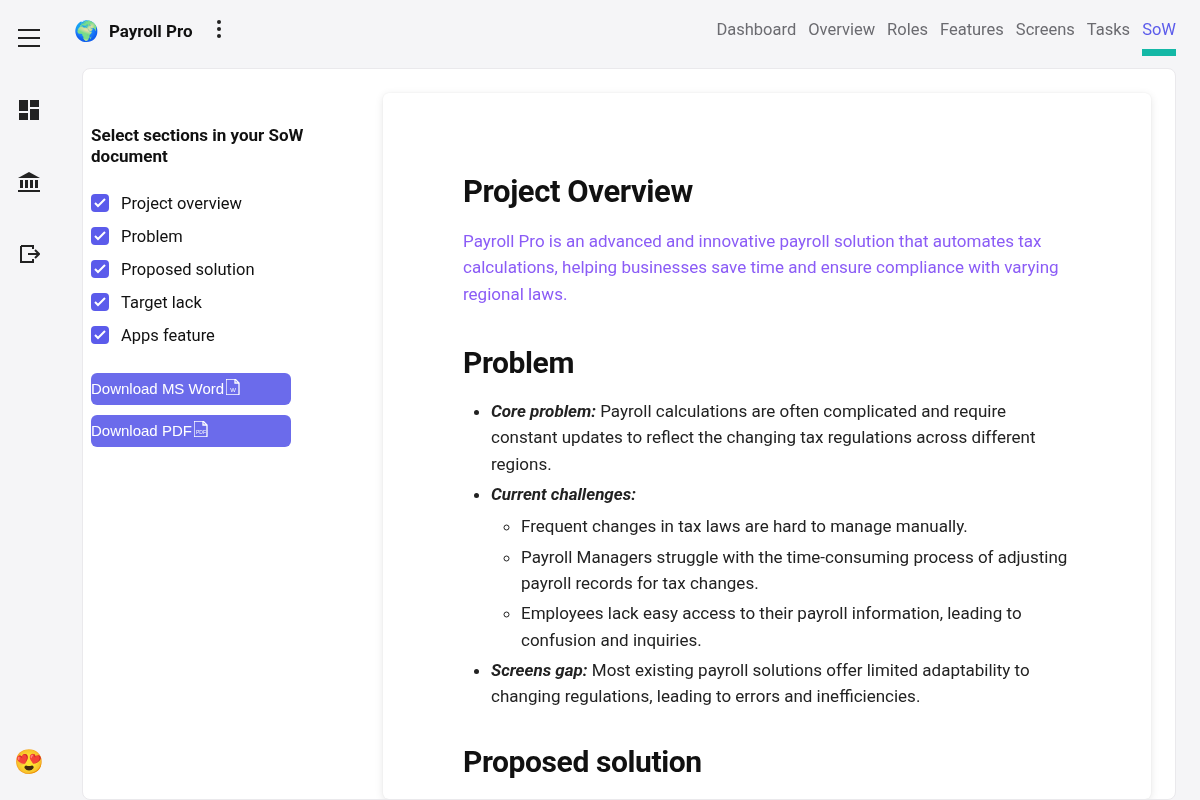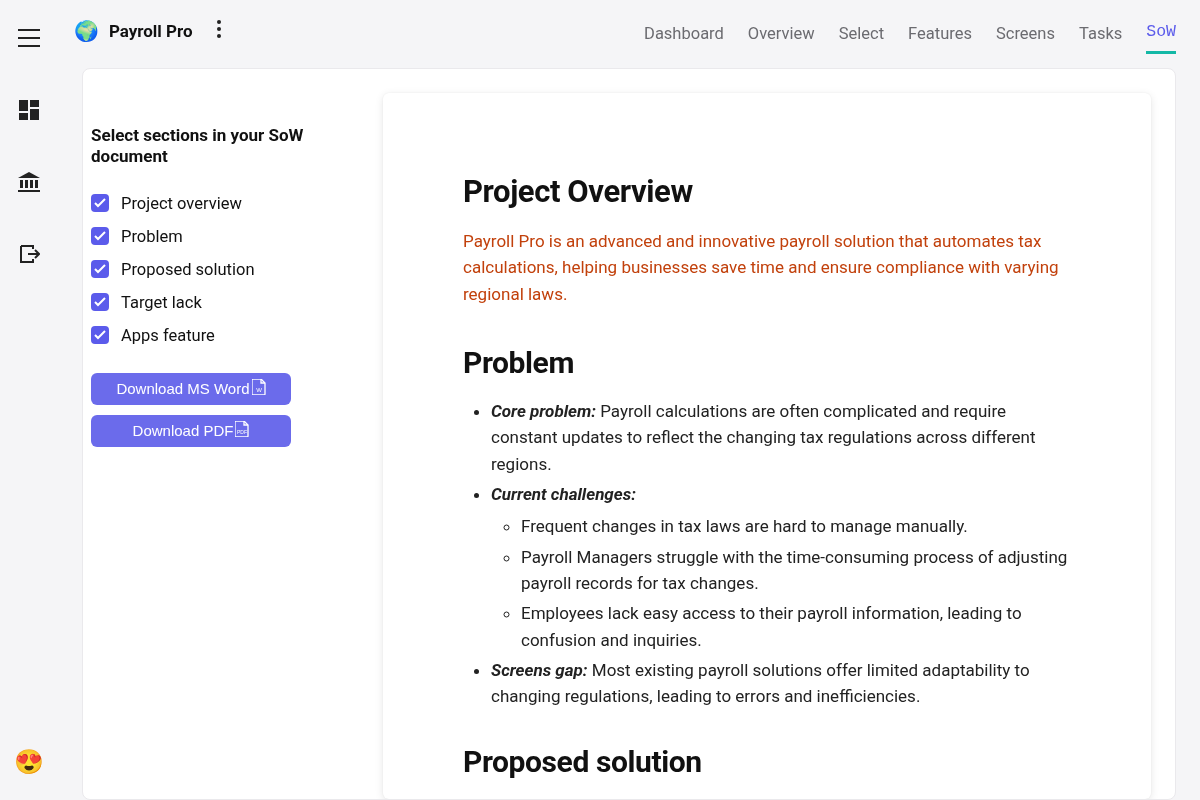--- a/index.html
+++ b/index.html
@@ -65,35 +65,33 @@
       text-align: center;
     }
     .more-vert {
       margin-left: 24px;
       cursor: pointer;
       color: #222;
     }
     .top-tabs {
       margin-left: auto;
       display: flex;
-      gap: 24px;
-      align-items: center;
+      gap: 12px;
     }
     .top-tab {
       font-size: 16.5px;
       color: #6b6b70;
       cursor: pointer;
       padding-bottom: 10px;
       margin-bottom: -14px;
       position: relative;
     }
     .top-tab.active {
       color: #5b5beb;
-      border-bottom: 3px solid #14b8a6;
-      font-family: Liberation Mono, monospace;
+      border-bottom: 7px solid #14b8a6;
     }
     .content-shell {
       flex: 1;
       padding: 6px 24px 0 24px;
       overflow: hidden;
     }
     .content-frame {
       border: 1px solid #eae9ec;
       border-radius: 8px;
       background: #fff;
@@ -137,21 +135,21 @@
       border-radius: 4px;
       display: flex;
       align-items: center;
       justify-content: center;
       flex-shrink: 0;
     }
     .checkbox-box svg { display: block; }
     .dl-button {
       display: flex;
       align-items: center;
-      justify-content: center;
+      justify-content: flex-start;
       gap: 2px;
       width: 200px;
       height: 32px;
       background: #6b6beb;
       color: #fff;
       font-size: 15px;
       font-weight: 500;
       border-radius: 6px;
       cursor: pointer;
       margin-bottom: 10px;
@@ -170,21 +168,21 @@
     .doc-card h1 {
       font-size: 31px;
       font-weight: 700;
       color: #111;
       margin-bottom: 18px;
       letter-spacing: -0.4px;
     }
     .doc-card p.intro {
       font-size: 17px;
       line-height: 1.55;
-      color: #c2410c;
+      color: #8b5cf6;
       margin-bottom: 38px;
     }
     .doc-card h2 {
       font-size: 30px;
       font-weight: 700;
       color: #111;
       margin-bottom: 18px;
       letter-spacing: -0.4px;
     }
     .doc-card ul {
@@ -248,21 +246,21 @@
     <span class="more-vert">
       <svg width="4" height="18" viewBox="0 0 4 18">
           <circle cx="2" cy="2" r="2" fill="#222"></circle>
           <circle cx="2" cy="9" r="2" fill="#222"></circle>
           <circle cx="2" cy="16" r="2" fill="#222"></circle>
         </svg>
     </span>
     <div class="top-tabs">
       <span class="top-tab">Dashboard</span>
       <span class="top-tab">Overview</span>
-      <span class="top-tab">Select</span>
+      <span class="top-tab">Roles</span>
       <span class="top-tab">Features</span>
       <span class="top-tab">Screens</span>
       <span class="top-tab">Tasks</span>
       <span class="top-tab active">SoW</span>
     </div>
   </div>
 
   <div class="content-shell">
     <div class="content-frame">
 

